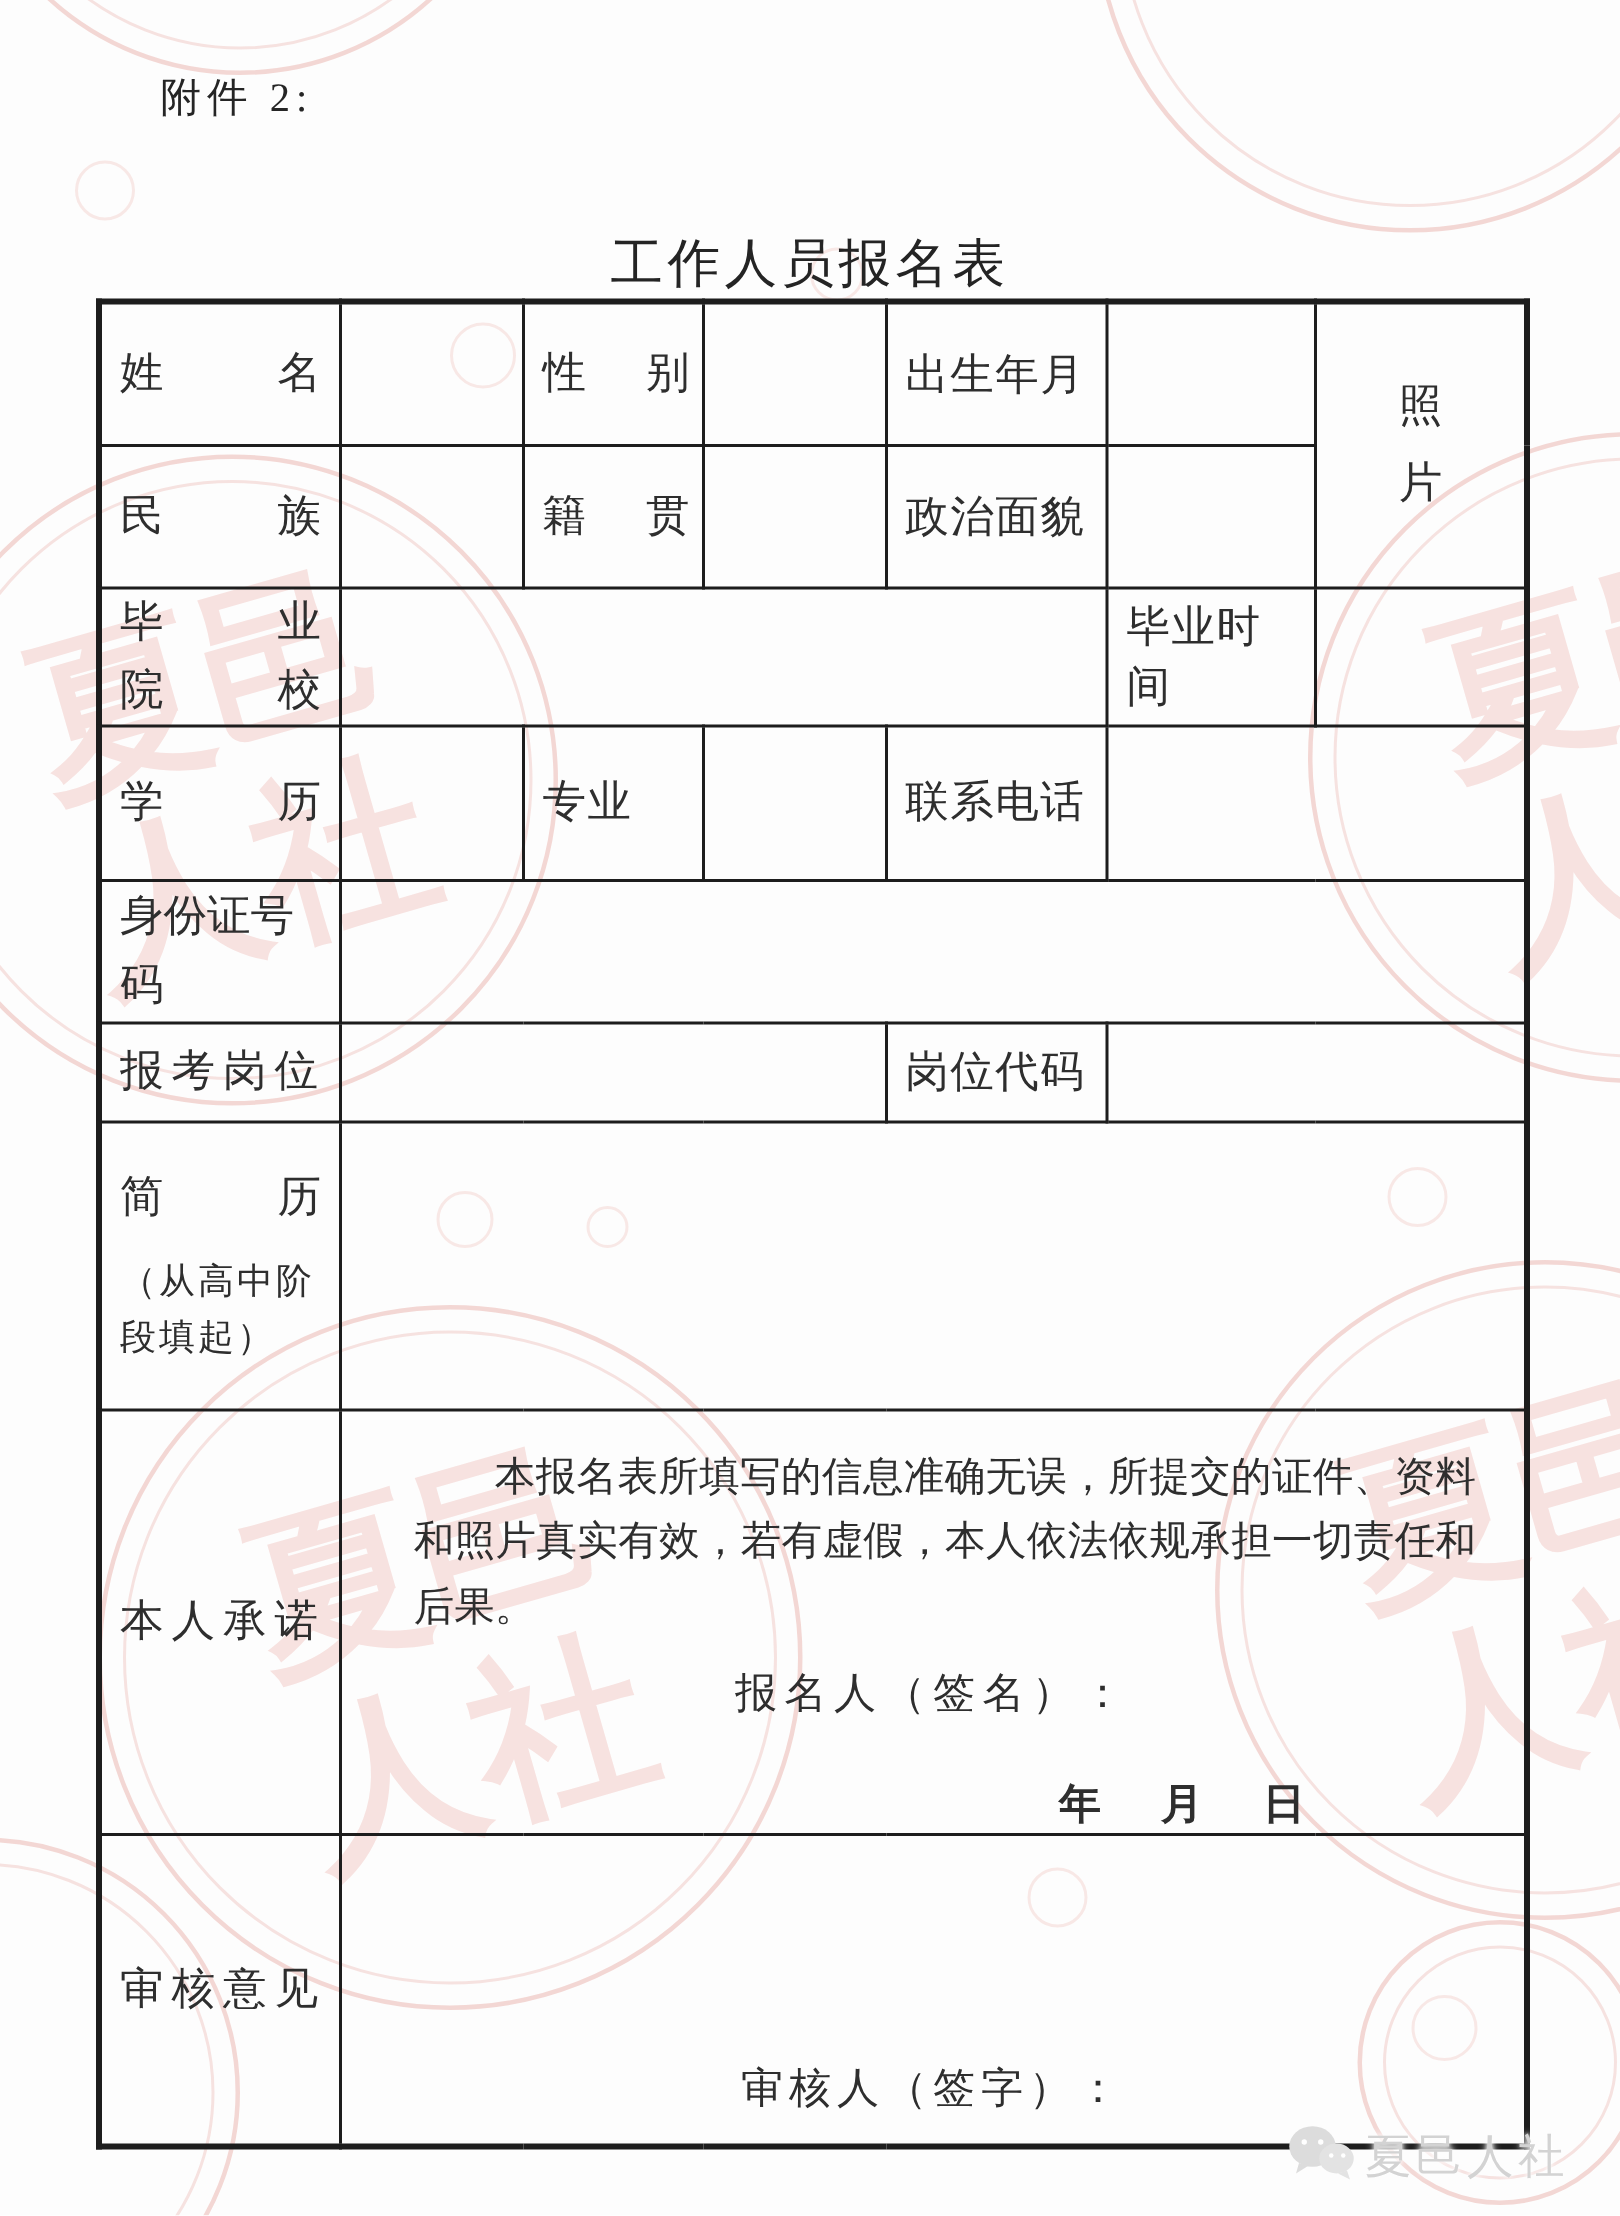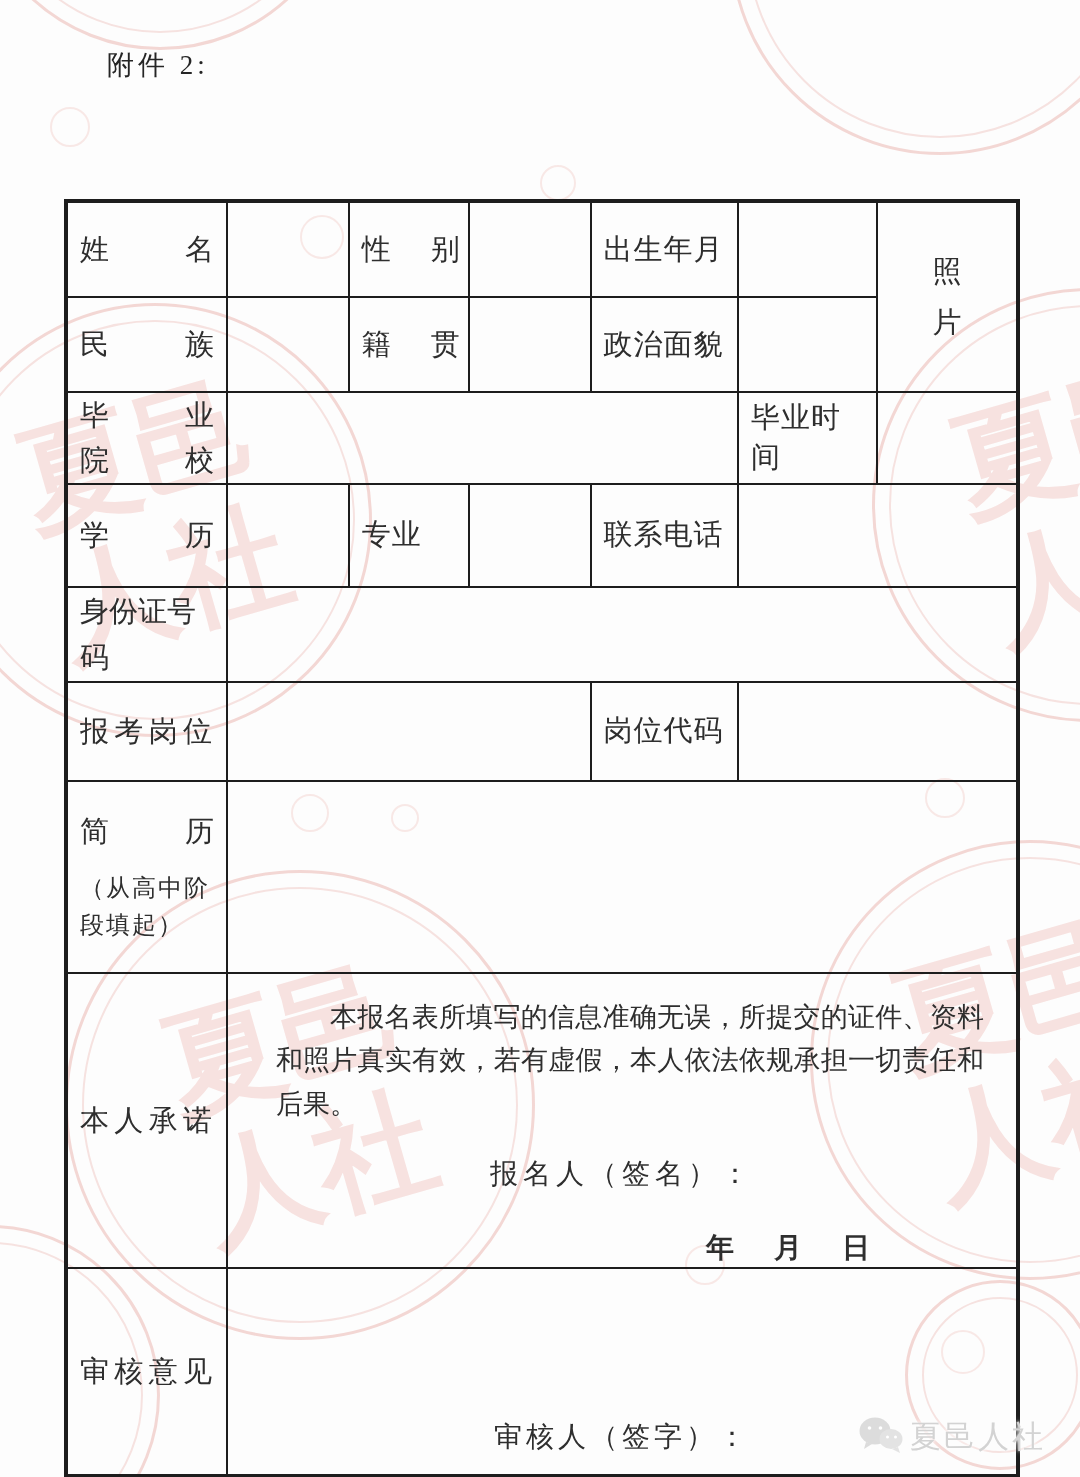--- a/index.html
+++ b/index.html
@@ -94,21 +94,21 @@
     margin-top: 16px; letter-spacing: 2px;
   }
 
   td.commitcell { vertical-align: top; padding: 0; }
   .commit-text {
     margin: 22px 20px 0 36px;
     font-size: 27px; line-height: 1.62;
     text-indent: 2em; text-align: justify;
   }
   .sign-line {
-    margin-top: 28px; text-align: center;
+    margin-top: 16px; text-align: center;
     font-size: 28px; letter-spacing: 5px;
   }
   .date-line {
     margin-top: 36px; text-align: right;
     padding-right: 128px; font-size: 28px; letter-spacing: 6px; font-weight: bold;
   }
 
   td.reviewcell { position: relative; padding: 0; margin-left: 45px; }
   .reviewer-line {
     position: absolute; left: 0; right: 0; bottom: 18px;
@@ -153,20 +153,21 @@
     <i class="ring" style="left:50px;  top:107px; width:40px; height:40px;"></i>
     <i class="ring" style="left:540px; top:165px; width:36px; height:36px;"></i>
     <i class="ring" style="left:291px; top:794px; width:38px; height:38px;"></i>
     <i class="ring" style="left:391px; top:804px; width:28px; height:28px;"></i>
     <i class="ring" style="left:925px; top:778px; width:40px; height:40px;"></i>
     <i class="ring" style="left:685px; top:1245px; width:40px; height:40px;"></i>
     <i class="ring" style="left:941px; top:1330px; width:44px; height:44px;"></i>
   </div>
 
   <div class="attachment">附件 2:</div>
+  <div class="doc-title l2">工作人员报名表</div>
 
   <table class="form">
     <colgroup>
       <col style="width:16.9%">
         <col style="width:12.8%">
         <col style="width:12.6%">
       <col style="width:12.8%">
         <col style="width:15.5%">
         <col style="width:14.6%">
       <col style="width:14.8%">
@@ -201,21 +202,21 @@
       <td></td>
       <td class="center"><span>专业</span></td>
       <td></td>
       <td class="center"><span>联系电话</span></td>
       <td colspan="2"></td>
     </tr>
     <tr style="height:94px">
       <td class="lblcell"><span class="idlbl">身份证号码</span></td>
       <td colspan="6"></td>
     </tr>
-    <tr style="height:99px">
+    <tr style="height:66px">
       <td class="lblcell"><span class="j jw4">报考岗位</span></td>
       <td colspan="3"></td>
       <td class="center"><span>岗位代码</span></td>
       <td colspan="2"></td>
     </tr>
     <tr style="height:192px">
       <td class="lblcell">
         <span class="j jw2">简历</span>
         <span class="resume-note">（从高中阶段填起）</span>
       </td>

